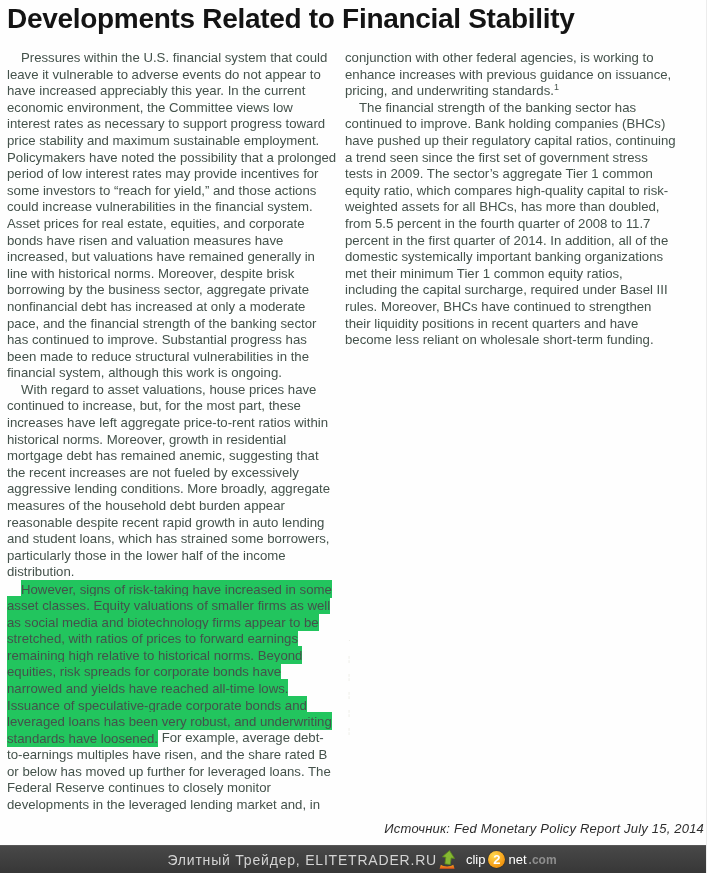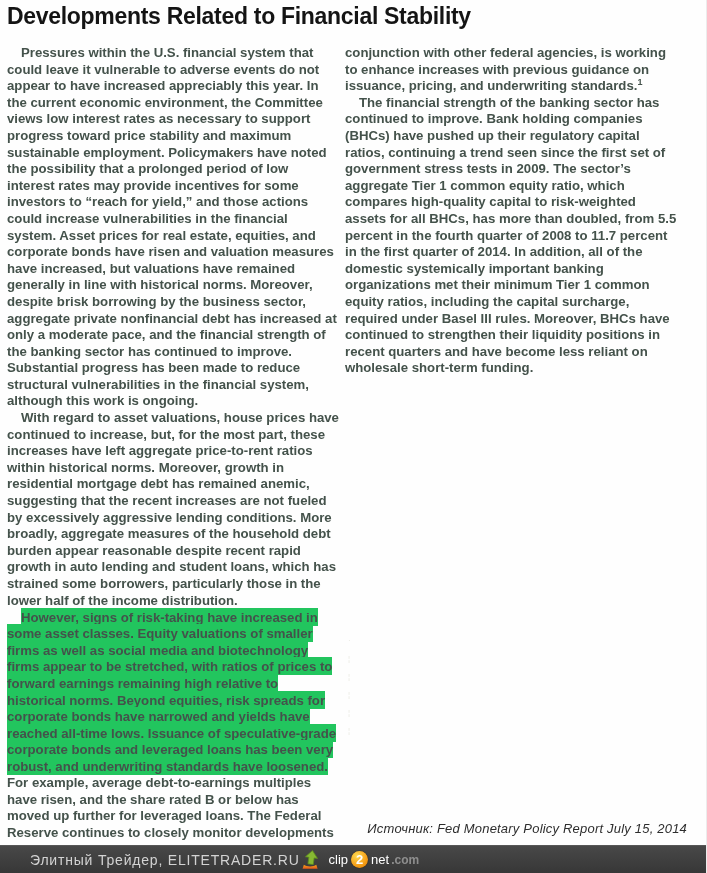--- a/index.html
+++ b/index.html
@@ -2,40 +2,40 @@
 <html><head>
 <meta charset="utf-8">
 <style>
   html,body { margin:0; padding:0; background:#fff; }
   .page {
     position:relative; width:707px; height:873px; background:#fefefe;
     font-family:"Liberation Sans", sans-serif; overflow:hidden;
     box-sizing:border-box; border-right:1px solid #ececec;
   }
   .page-title {
-    margin:0; padding:3px 0 0 7px; font-size:23px; font-weight:bold;
+    margin:0; padding:3px 0 0 7px; font-size:28px; font-weight:bold;
     color:#141414; letter-spacing:-0.3px; font-family:"Liberation Sans", sans-serif;
   }
-  .columns { display:flex; gap:6px; padding:15px 9px 0 7px;font-weight:bold; }
+  .columns { display:flex; gap:6px; padding:15px 9px 0 7px; }
   .col { width:332px; font-size:13.2px; line-height:16.6px; color:#44524b; }
   .col p { margin:0; }
   .col p.indent { text-indent:14px; }
   mark.hl { background:#22c55e; color:inherit; padding:1.5px 0; }
   sup.fn { font-size:9px; line-height:0; vertical-align:super; }
   .source-line {
-    position:absolute; right:19px; bottom:37px;
+    position:absolute; right:2px; bottom:37px;
     font-size:13px; font-style:italic; color:#2d2d2d; letter-spacing:0.2px;
   }
   .artifact-col { position:absolute; left:348px; top:632px; width:4px; color:#e9e9e2;
     font-size:8px; line-height:18px; user-select:none; }
   .footer-bar {
     position:absolute; left:0; right:0; bottom:0; height:28px;
     background:linear-gradient(#484848,#373737);
     border-top:1px solid #575757;
-    display:flex; align-items:center; justify-content:flex-start;
+    display:flex; align-items:center; justify-content:center;
     padding:0 12px 0 30px; box-sizing:border-box;
   }
   .site-label { color:#d3d3d3; font-size:14px; letter-spacing:0.8px; }
   .clip2net-logo { display:flex; align-items:center; gap:2px; cursor:pointer; }
   .clip2net-logo .word { color:#fff; font-weight:normal; font-size:13px; }
   .clip2net-logo .two {
     display:inline-flex; align-items:center; justify-content:center;
     width:17px; height:17px; border-radius:50%; margin:0 1px;
     background:radial-gradient(circle at 35% 28%, #ffd94f 0%, #f7a41c 55%, #e07a00 100%);
     color:#fff; font-weight:bold; font-size:13px;

